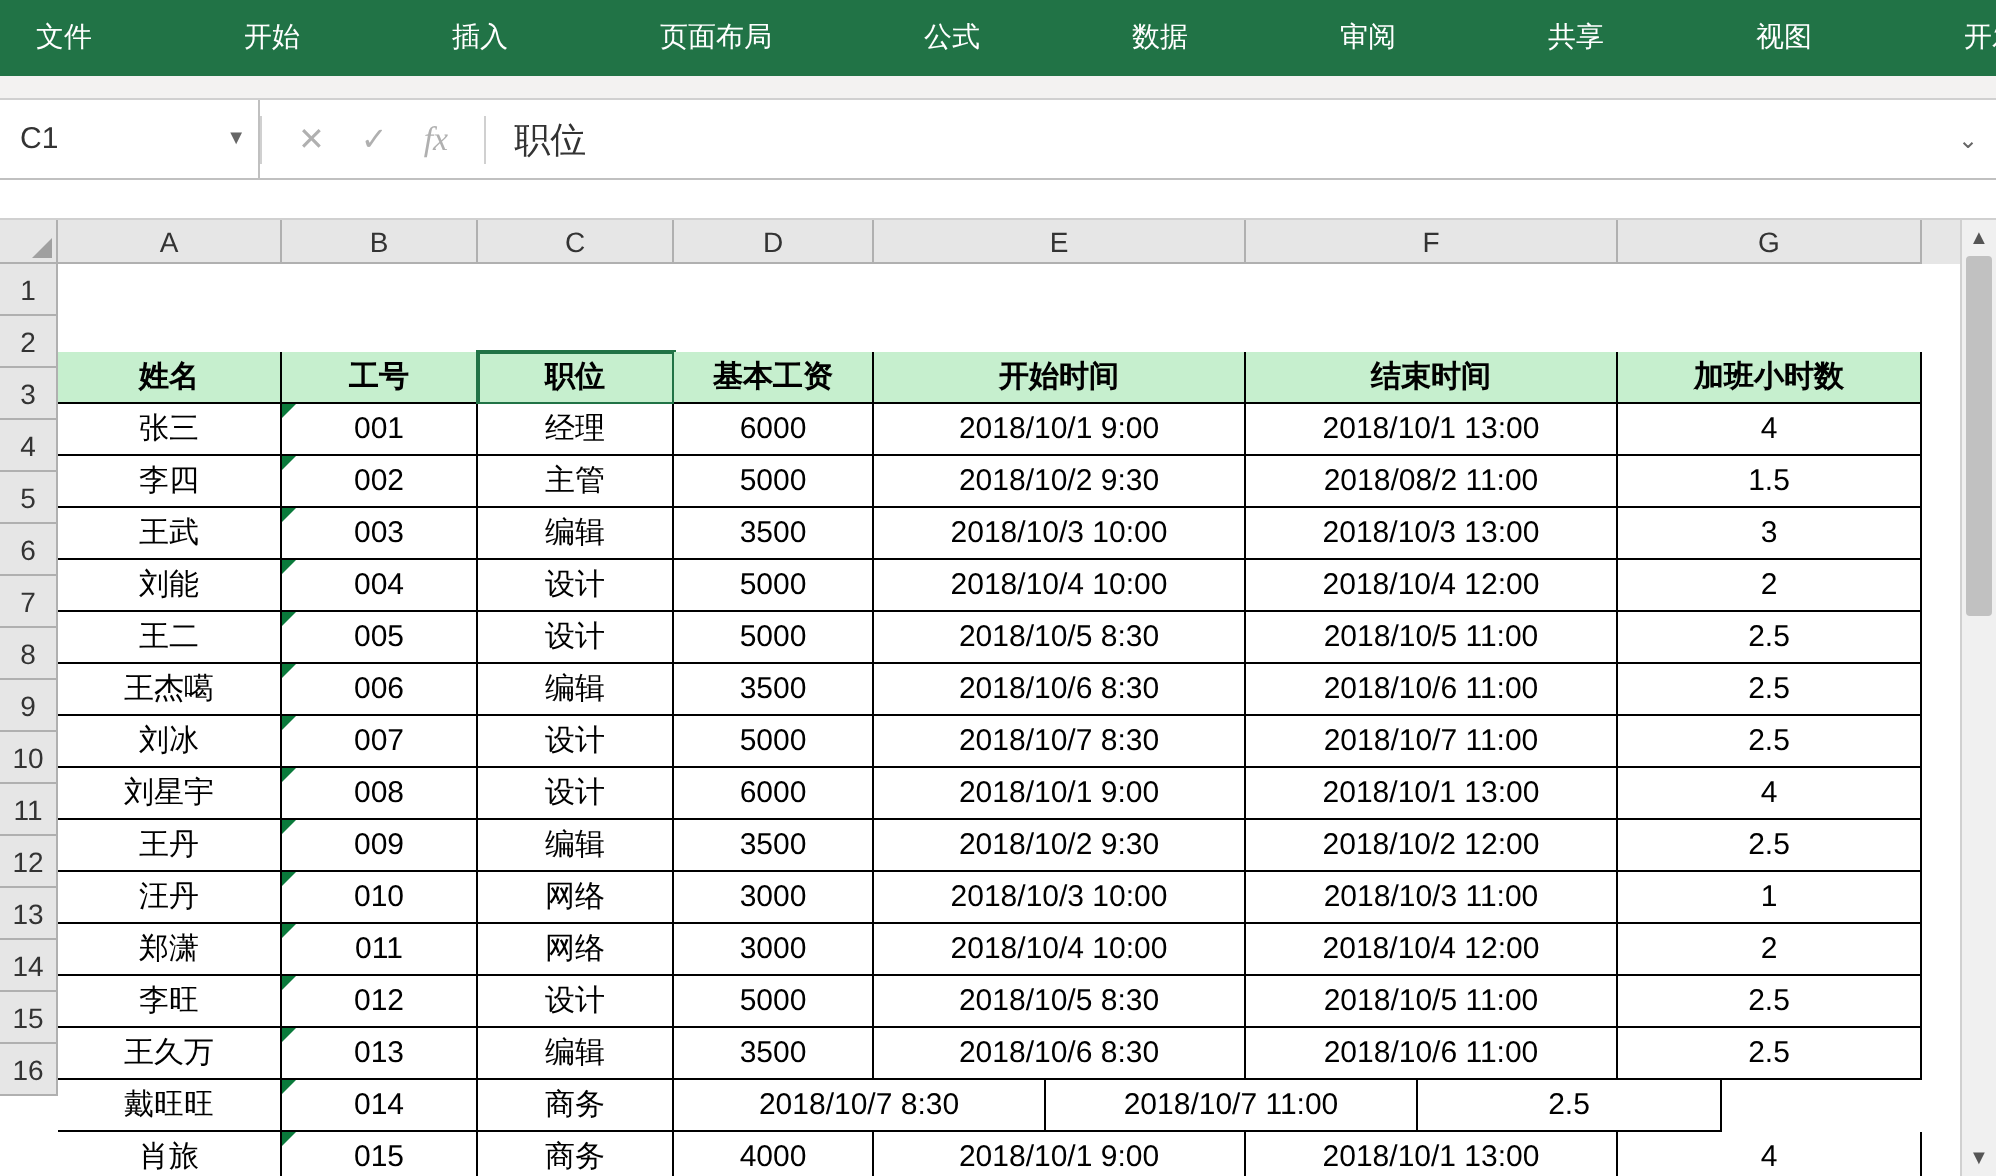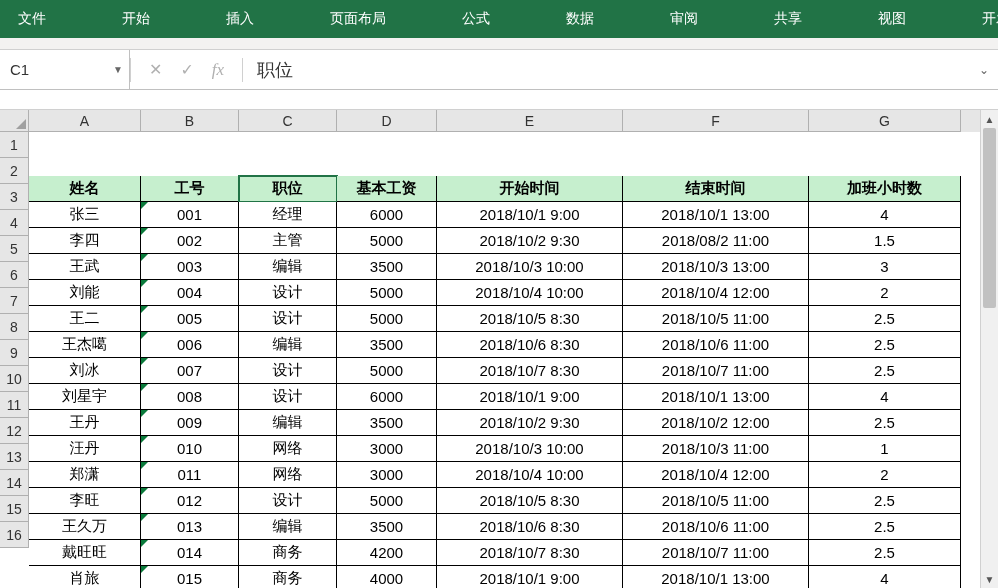--- a/index.html
+++ b/index.html
@@ -394,21 +394,20 @@
           <div class="cell wC">编辑</div>
           <div class="cell wD">3500</div>
           <div class="cell wE">2018/10/6 8:30</div>
           <div class="cell wF">2018/10/6 11:00</div>
           <div class="cell wG">2.5</div>
         </div>
         <div class="row">
           <div class="cell wA">戴旺旺</div>
           <div class="cell wB text-marker">014</div>
           <div class="cell wC">商务</div>
-          <div class="cell wD">4200</div>
           <div class="cell wE">2018/10/7 8:30</div>
           <div class="cell wF">2018/10/7 11:00</div>
           <div class="cell wG">2.5</div>
         </div>
         <div class="row">
           <div class="cell wA">肖旅</div>
           <div class="cell wB text-marker">015</div>
           <div class="cell wC">商务</div>
           <div class="cell wD">4000</div>
           <div class="cell wE">2018/10/1 9:00</div>

